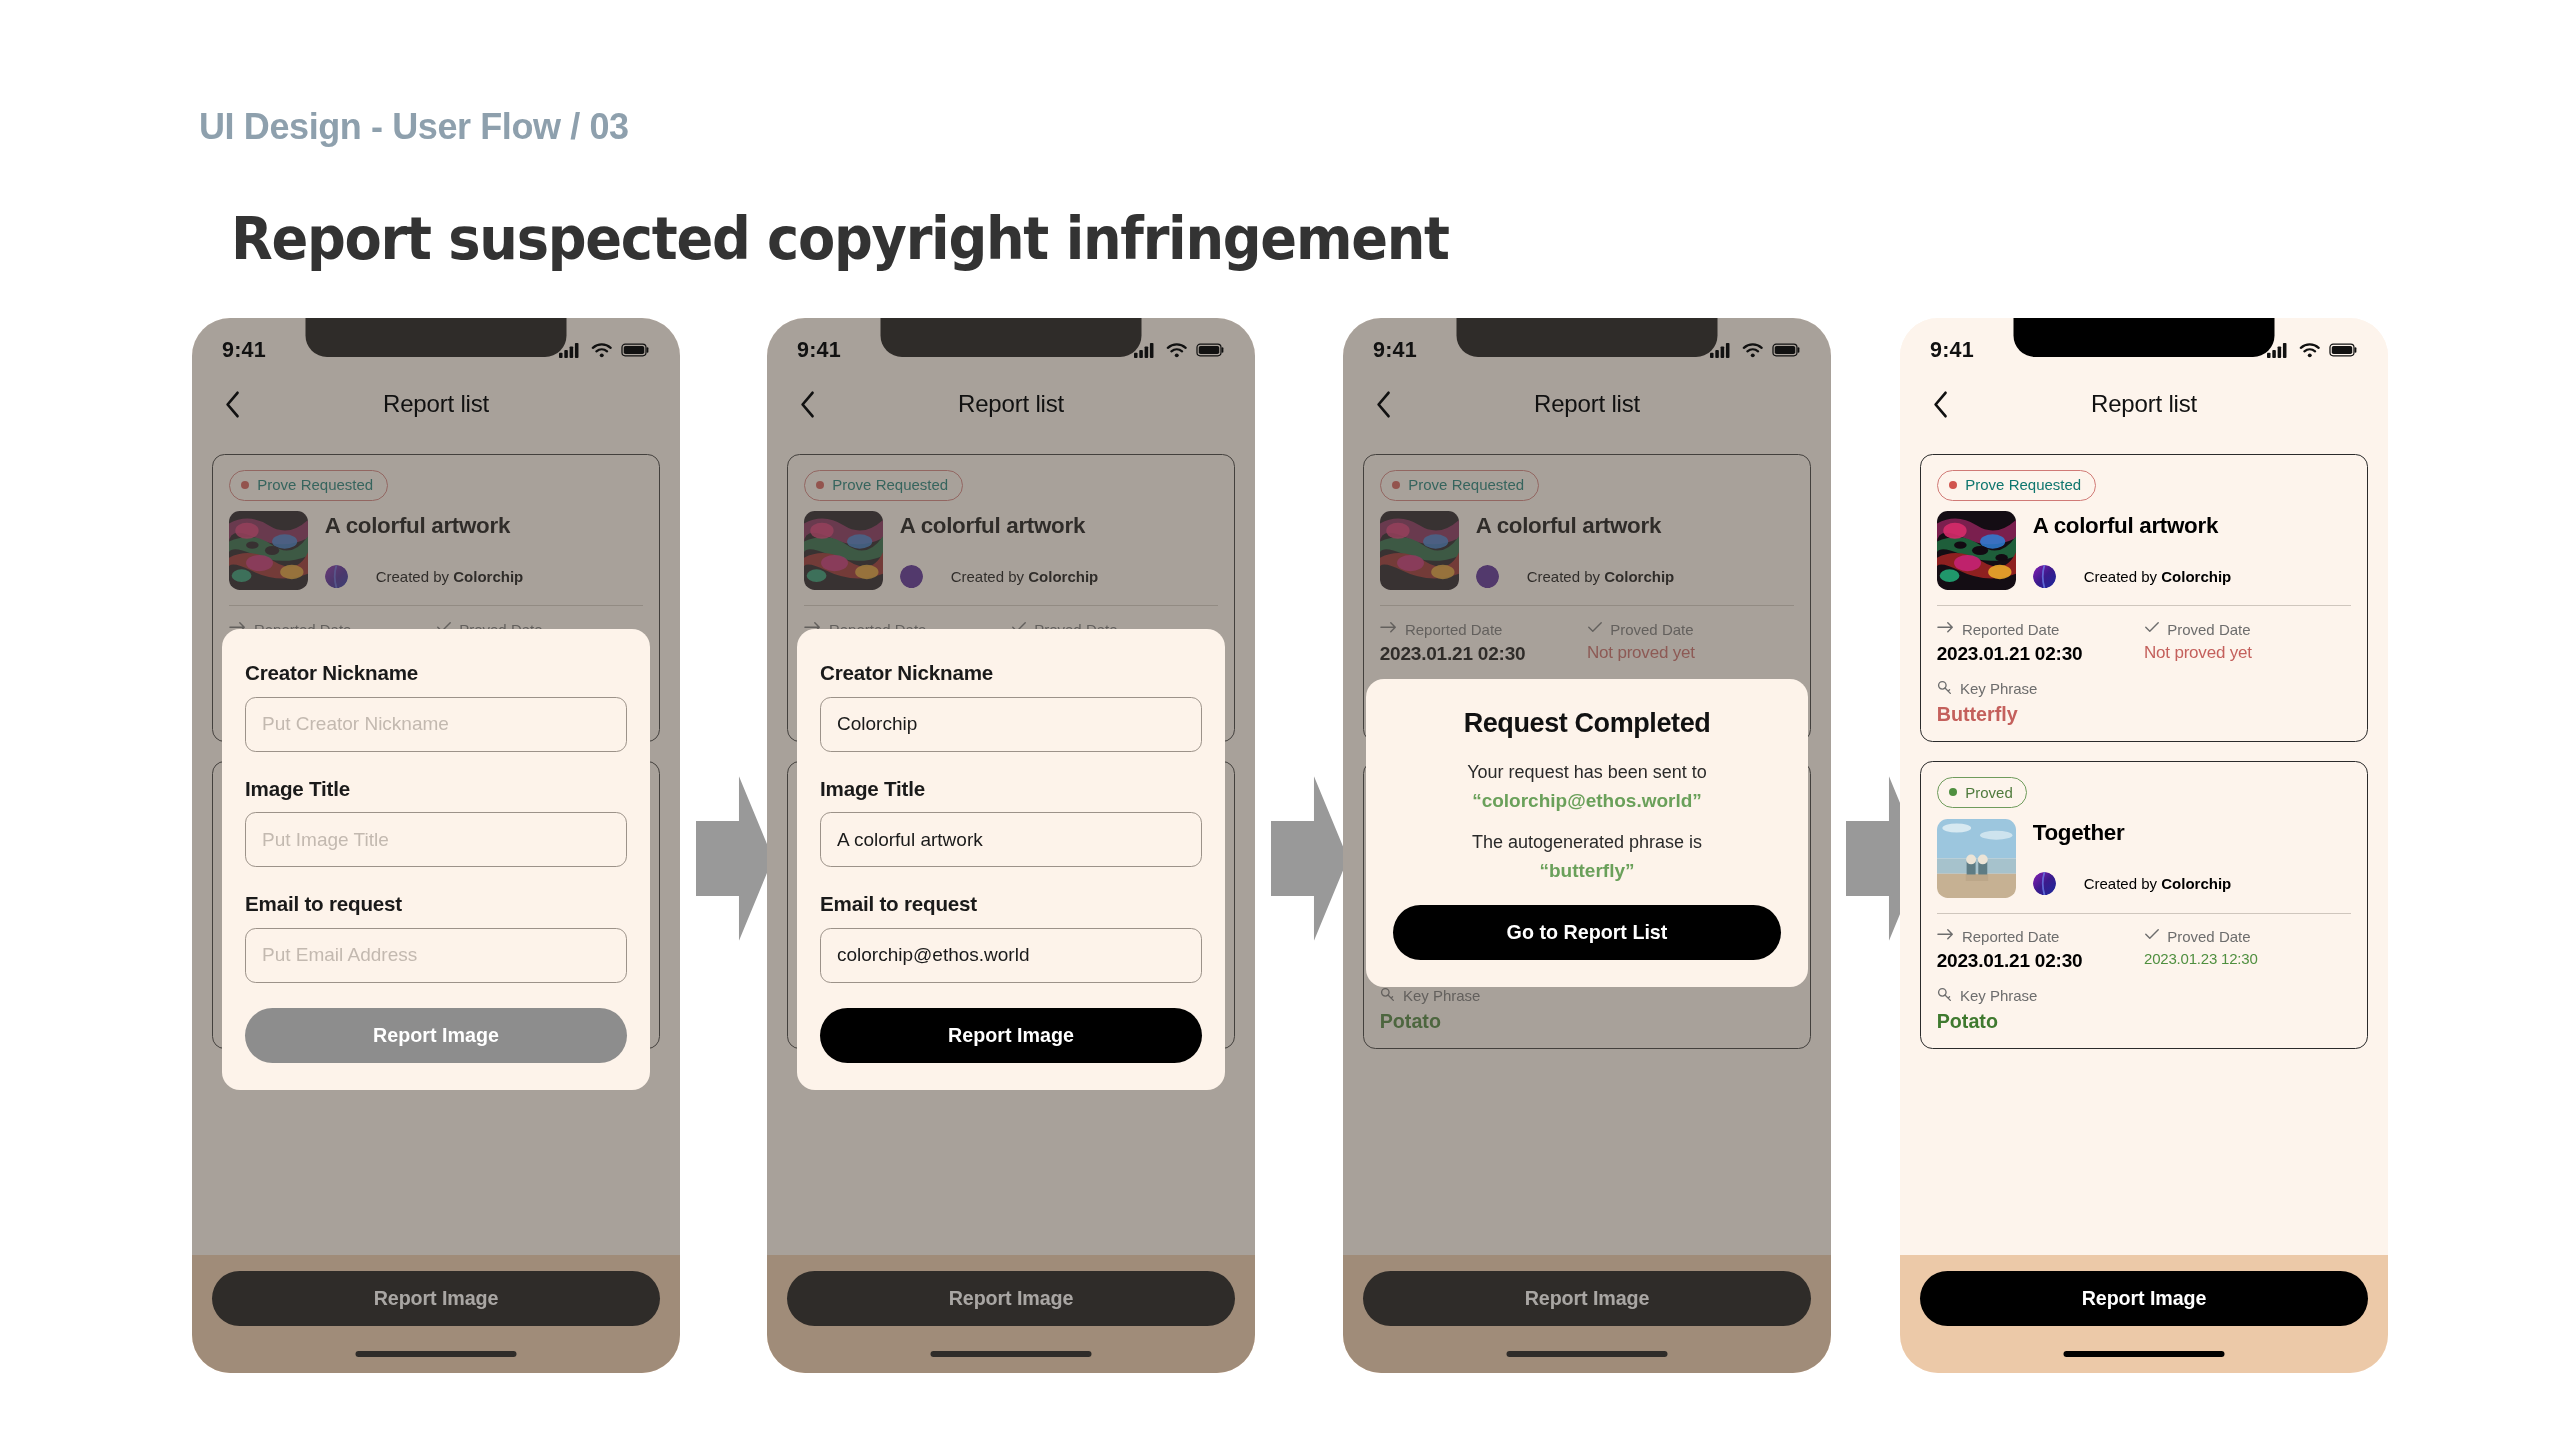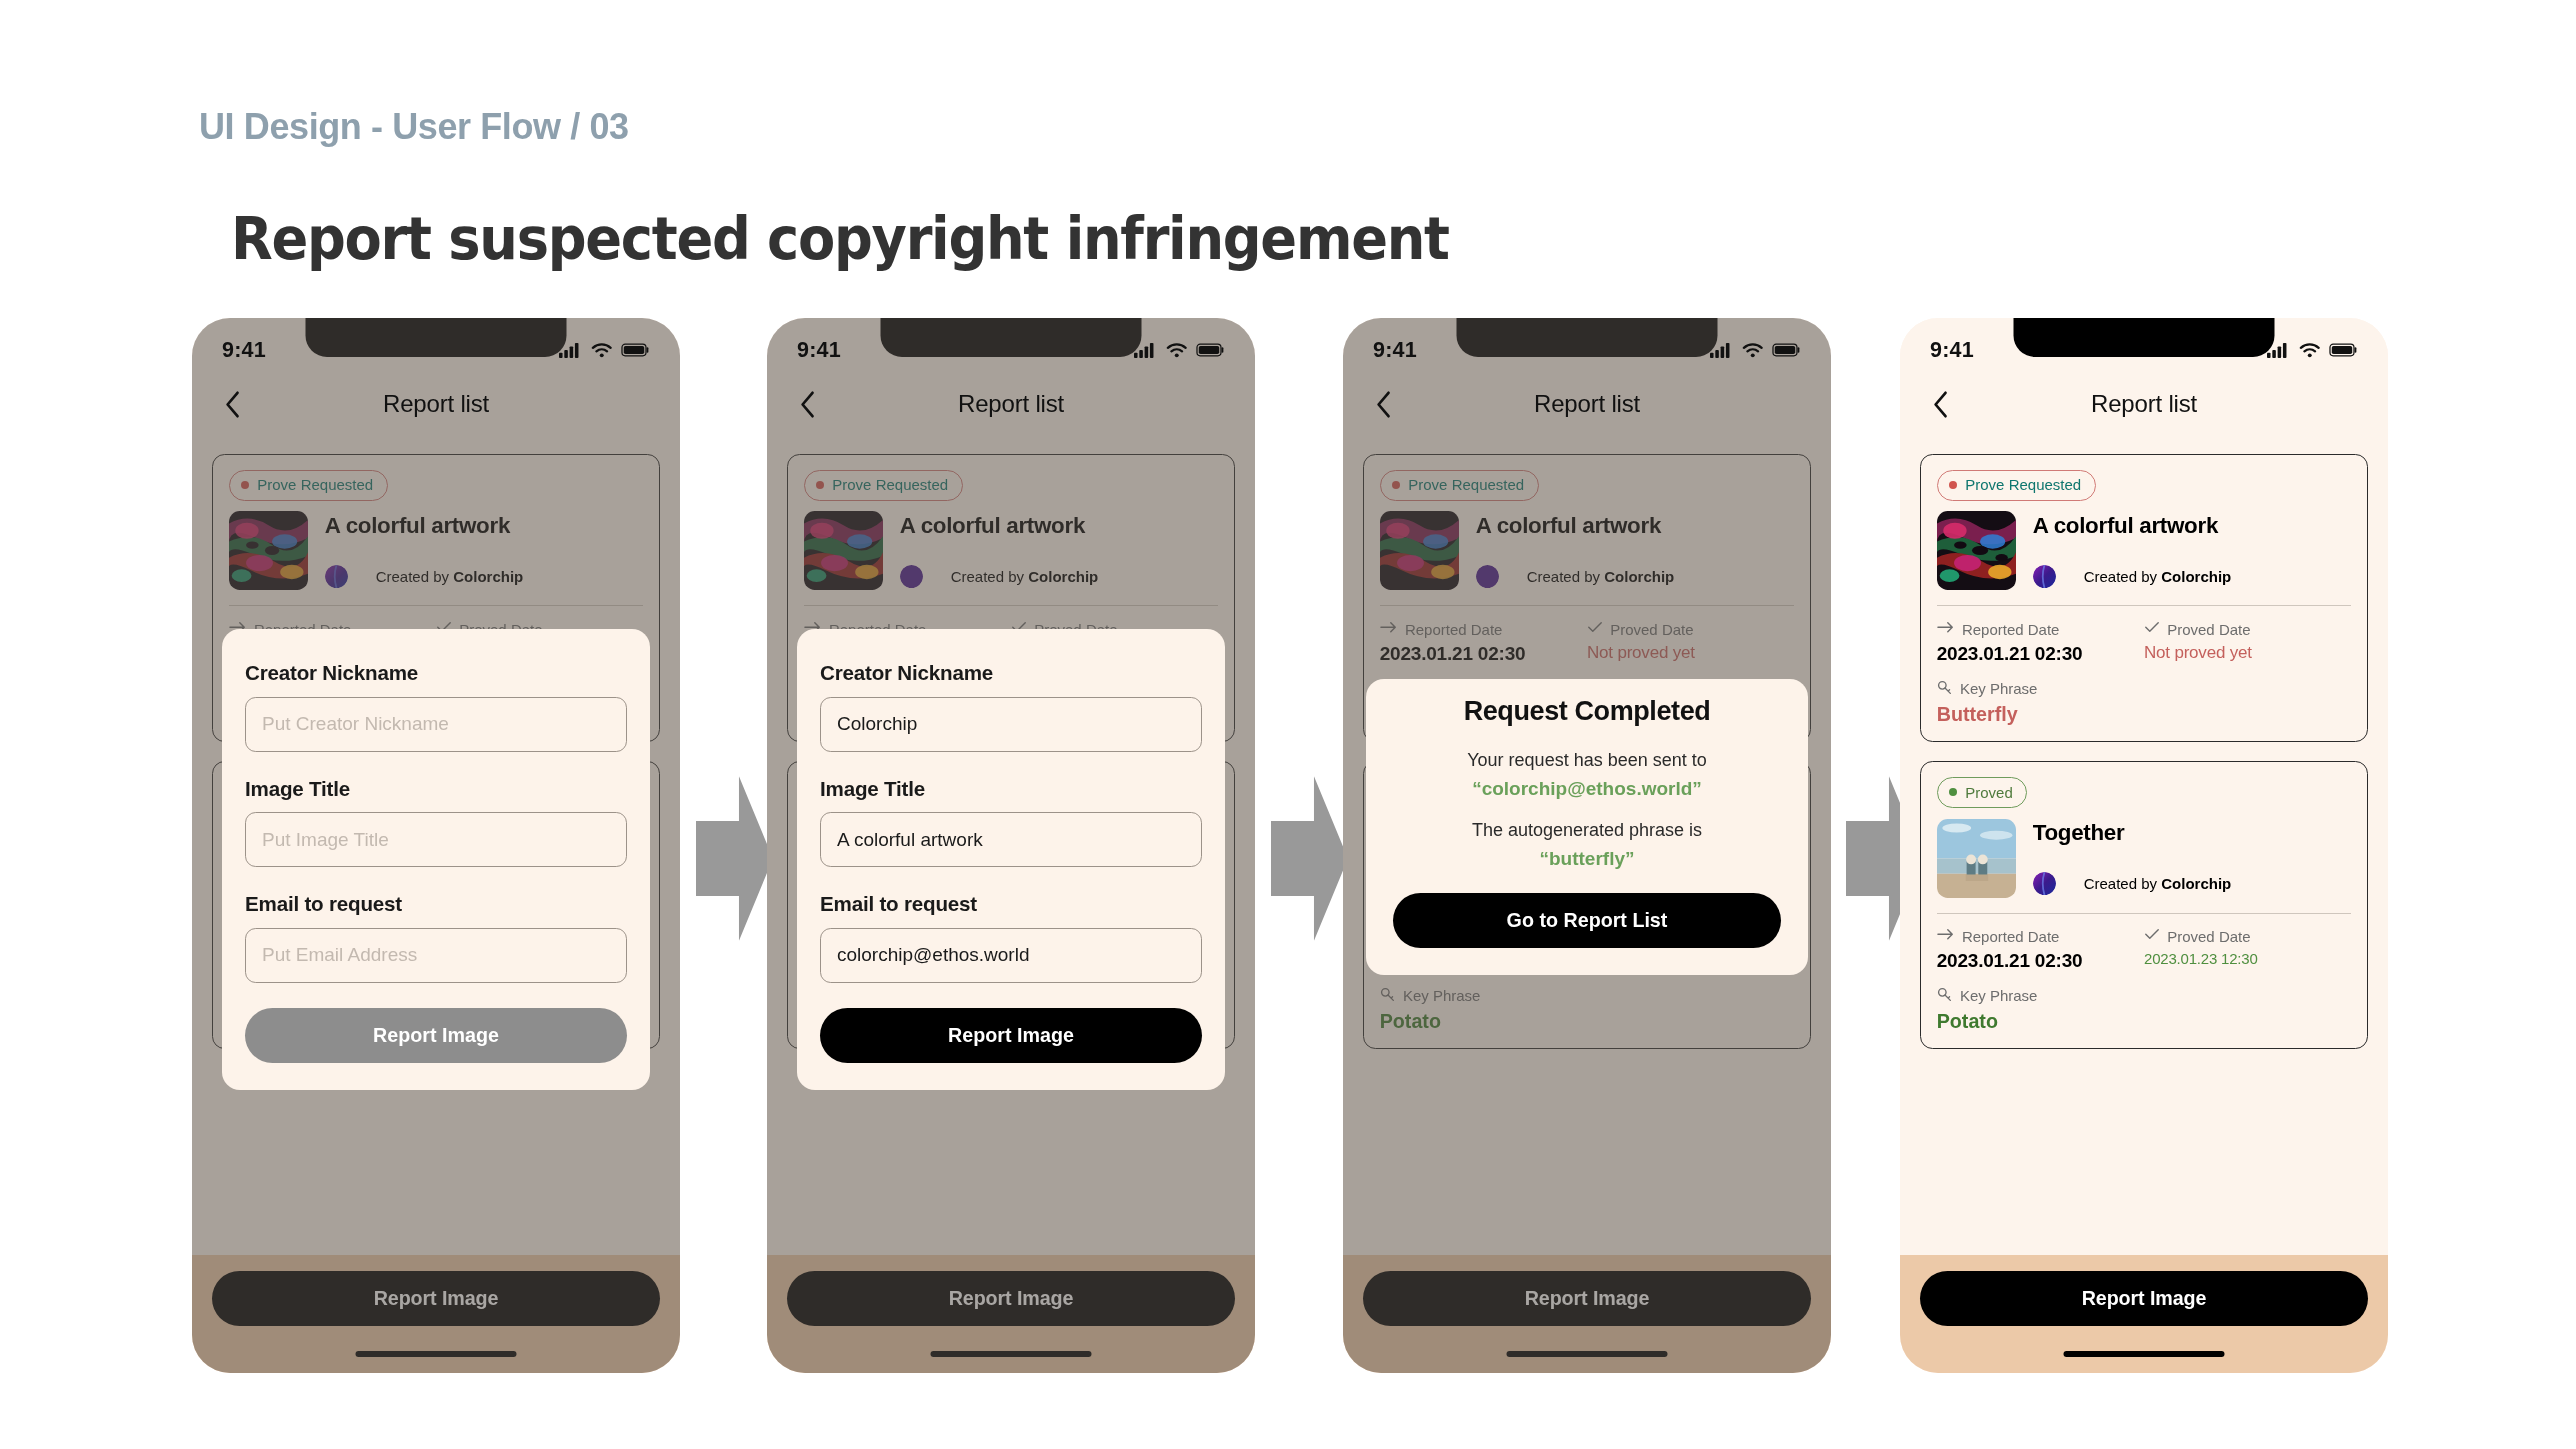--- a/index.html
+++ b/index.html
@@ -166,21 +166,21 @@
     display: flex; align-items: center; justify-content: center;
     margin-top: 5.4px;
   }
   .sheet-btn.disabled { background: #8d8d8d; }
   .sheet-btn.enabled { background: #000; }
 
   
   .modal {
     position: absolute; left: 23px; right: 23px; z-index: 50;
     background: #fdf3ea; border-radius: 18px;
-    padding: 17px 27px 27px 27px; text-align: center;
+    padding: 29px 27px 27px 27px; text-align: center;
   }
   .modal-title { font-size: 27px; font-weight: 700; letter-spacing: -0.4px; color: #111; margin-bottom: 23px; }
   .modal-line { font-size: 18px; color: #2a2a2a; margin-bottom: 7.2px; }
   .modal-hl { font-size: 19px; font-weight: 700; color: #6aa05a; margin-bottom: 19.7px; }
   .modal-hl.last { margin-bottom: 23px; }
   .modal-btn {
     width: 100%; height: 55px; border-radius: 894px; border: none;
     background: #000; color: #fff; font-size: 19.7px; font-weight: 700;
     font-family: "Liberation Sans", sans-serif;
     display: flex; align-items: center; justify-content: center;

